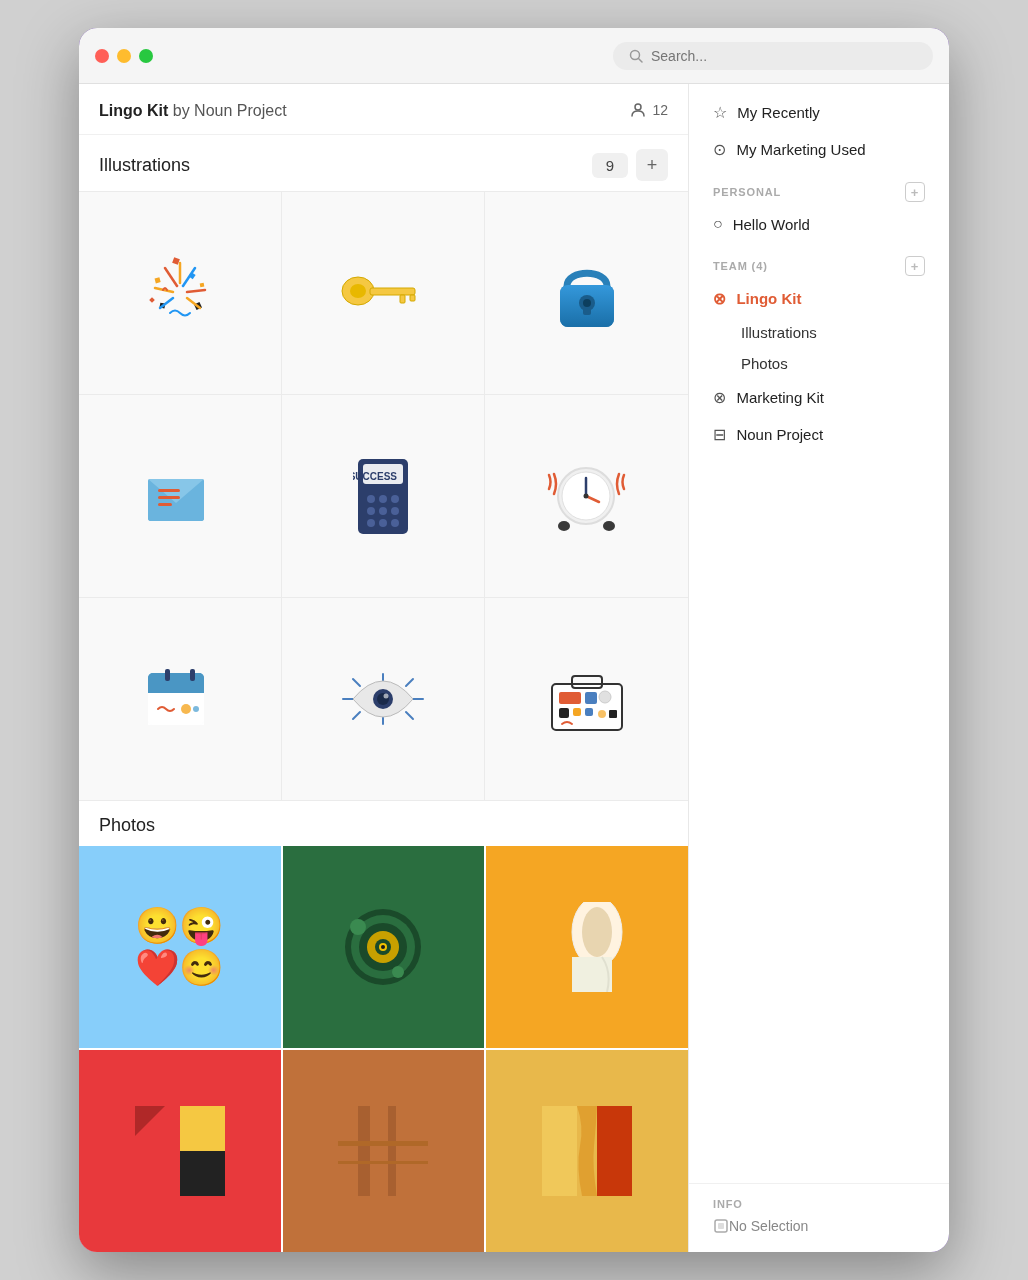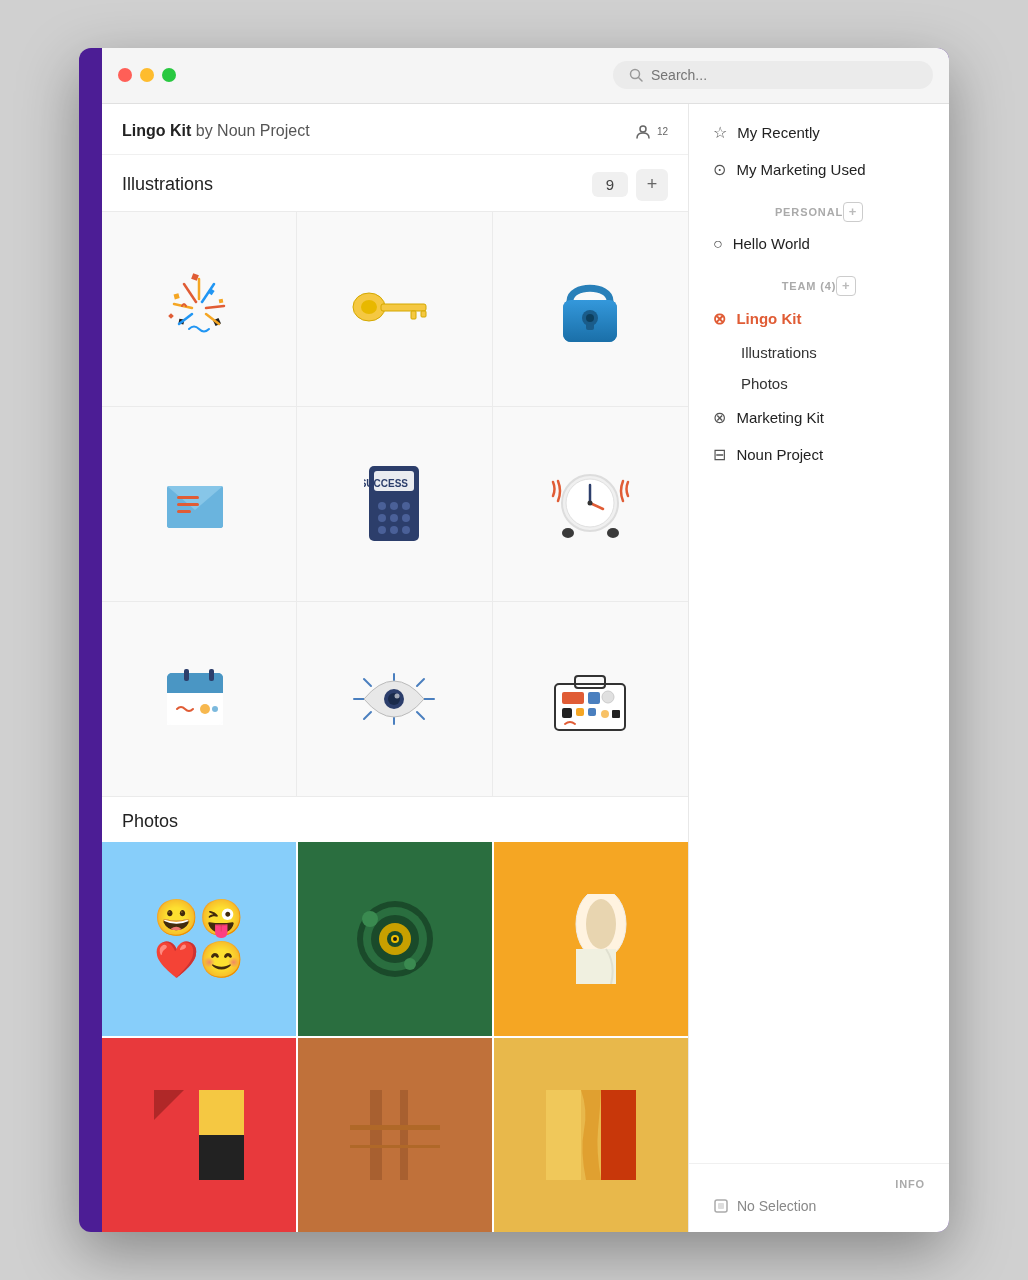--- a/index.html
+++ b/index.html
@@ -8,26 +8,25 @@
       display: flex;
       justify-content: center;
       align-items: center;
       min-height: 100vh;
       font-family: -apple-system, BlinkMacSystemFont, 'Helvetica Neue', Arial, sans-serif;
     }
     .window {
       width: 870px;
       min-height: 1180px;
       background: #4c1d95;
-      border-radius: 12px;
+      border-radius: 18px;
       box-shadow: 0 20px 60px rgba(0,0,0,0.35);
       overflow: hidden;
       display: flex;
       flex-direction: column;
-      padding-left: 23px;
     }
     .titlebar {
       background: #f5f5f5;
       height: 56px;
       display: flex;
       align-items: center;
       padding: 0 16px;
       border-bottom: 1px solid #e0e0e0;
       flex-shrink: 0;
     }
@@ -72,40 +71,40 @@
     .left-panel {
       flex: 1;
       border-right: 1px solid #e8e8e8;
       overflow-y: auto;
       background: #fff;
     }
     .kit-header {
       padding: 18px 20px 14px;
       border-bottom: 1px solid #f0f0f0;
       display: flex;
-      align-items: flex-end;
+      align-items: flex-start;
       justify-content: space-between;
       gap: 36px;
     }
     .kit-title {
       font-size: 16px;
       color: #222;
     }
     .kit-title strong {
       font-weight: 700;
     }
     .kit-title span {
       font-weight: 400;
       color: #555;
     }
     .kit-members {
       display: flex;
       align-items: center;
       gap: 6px;
-      font-size: 10px;
+      font-size: 14px;
       color: #666;
     }
     .section-header {
       display: flex;
       align-items: center;
       justify-content: space-between;
       padding: 14px 20px 10px;
     }
     .section-title {
       font-size: 18px;
@@ -196,21 +195,21 @@
     }
     .nav-section-label {
       padding: 14px 24px 4px;
       font-size: 11px;
       font-weight: 600;
       color: #aaa;
       letter-spacing: 0.08em;
       text-transform: uppercase;
       display: flex;
       align-items: center;
-      justify-content: center;
+      justify-content: space-between;
     }
     .nav-section-add {
       width: 20px;
       height: 20px;
       border: 1.5px solid #ccc;
       border-radius: 4px;
       display: flex;
       align-items: center;
       justify-content: center;
       font-size: 13px;
@@ -226,34 +225,33 @@
       display: flex;
       align-items: center;
       padding: 7px 24px 7px 52px;
       font-size: 15px;
       color: #333;
       cursor: pointer;
     }
     .sidebar-info {
       padding: 14px 24px 18px;
       border-top: 1px solid #f0f0f0;
-      text-align: right;
     }
     .info-label {
       font-size: 11px;
       font-weight: 600;
       color: #aaa;
       letter-spacing: 0.08em;
       text-transform: uppercase;
       margin-bottom: 8px;
     }
     .no-selection {
       display: flex;
       align-items: center;
-      gap: 8px;
+      gap: 0;
       font-size: 14px;
       color: #888;
     }
 
     .photo-placeholder {
       width: 100%;
       height: 100%;
       display: flex;
       align-items: center;
       justify-content: center;

